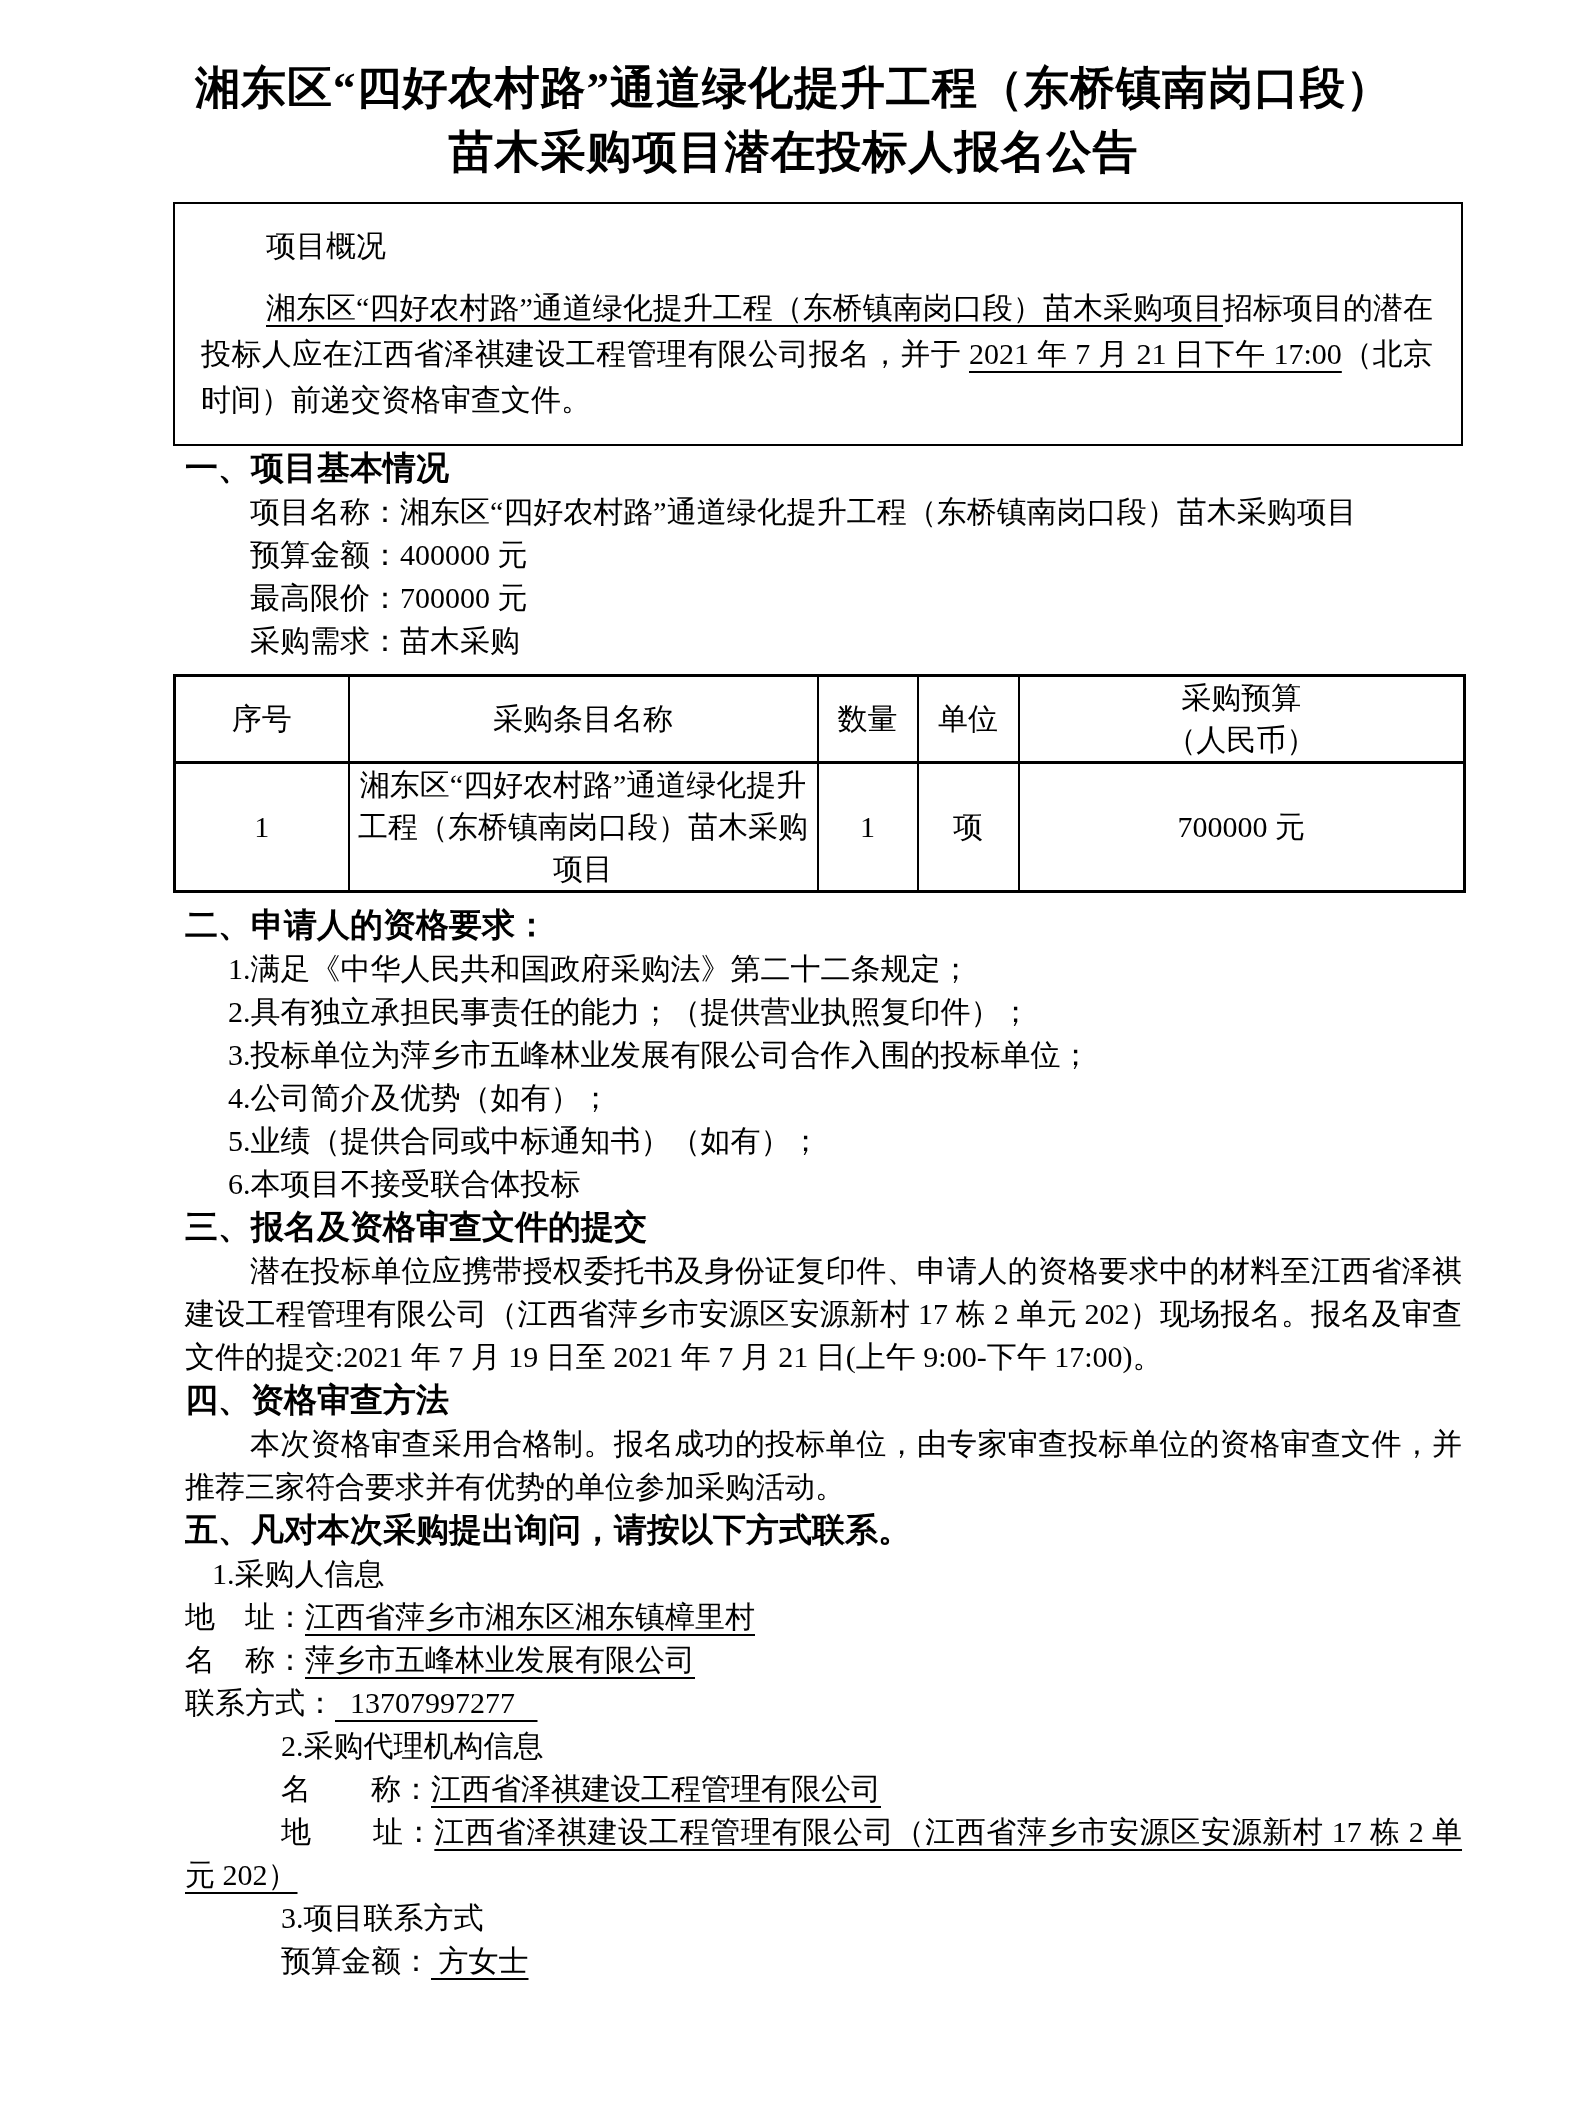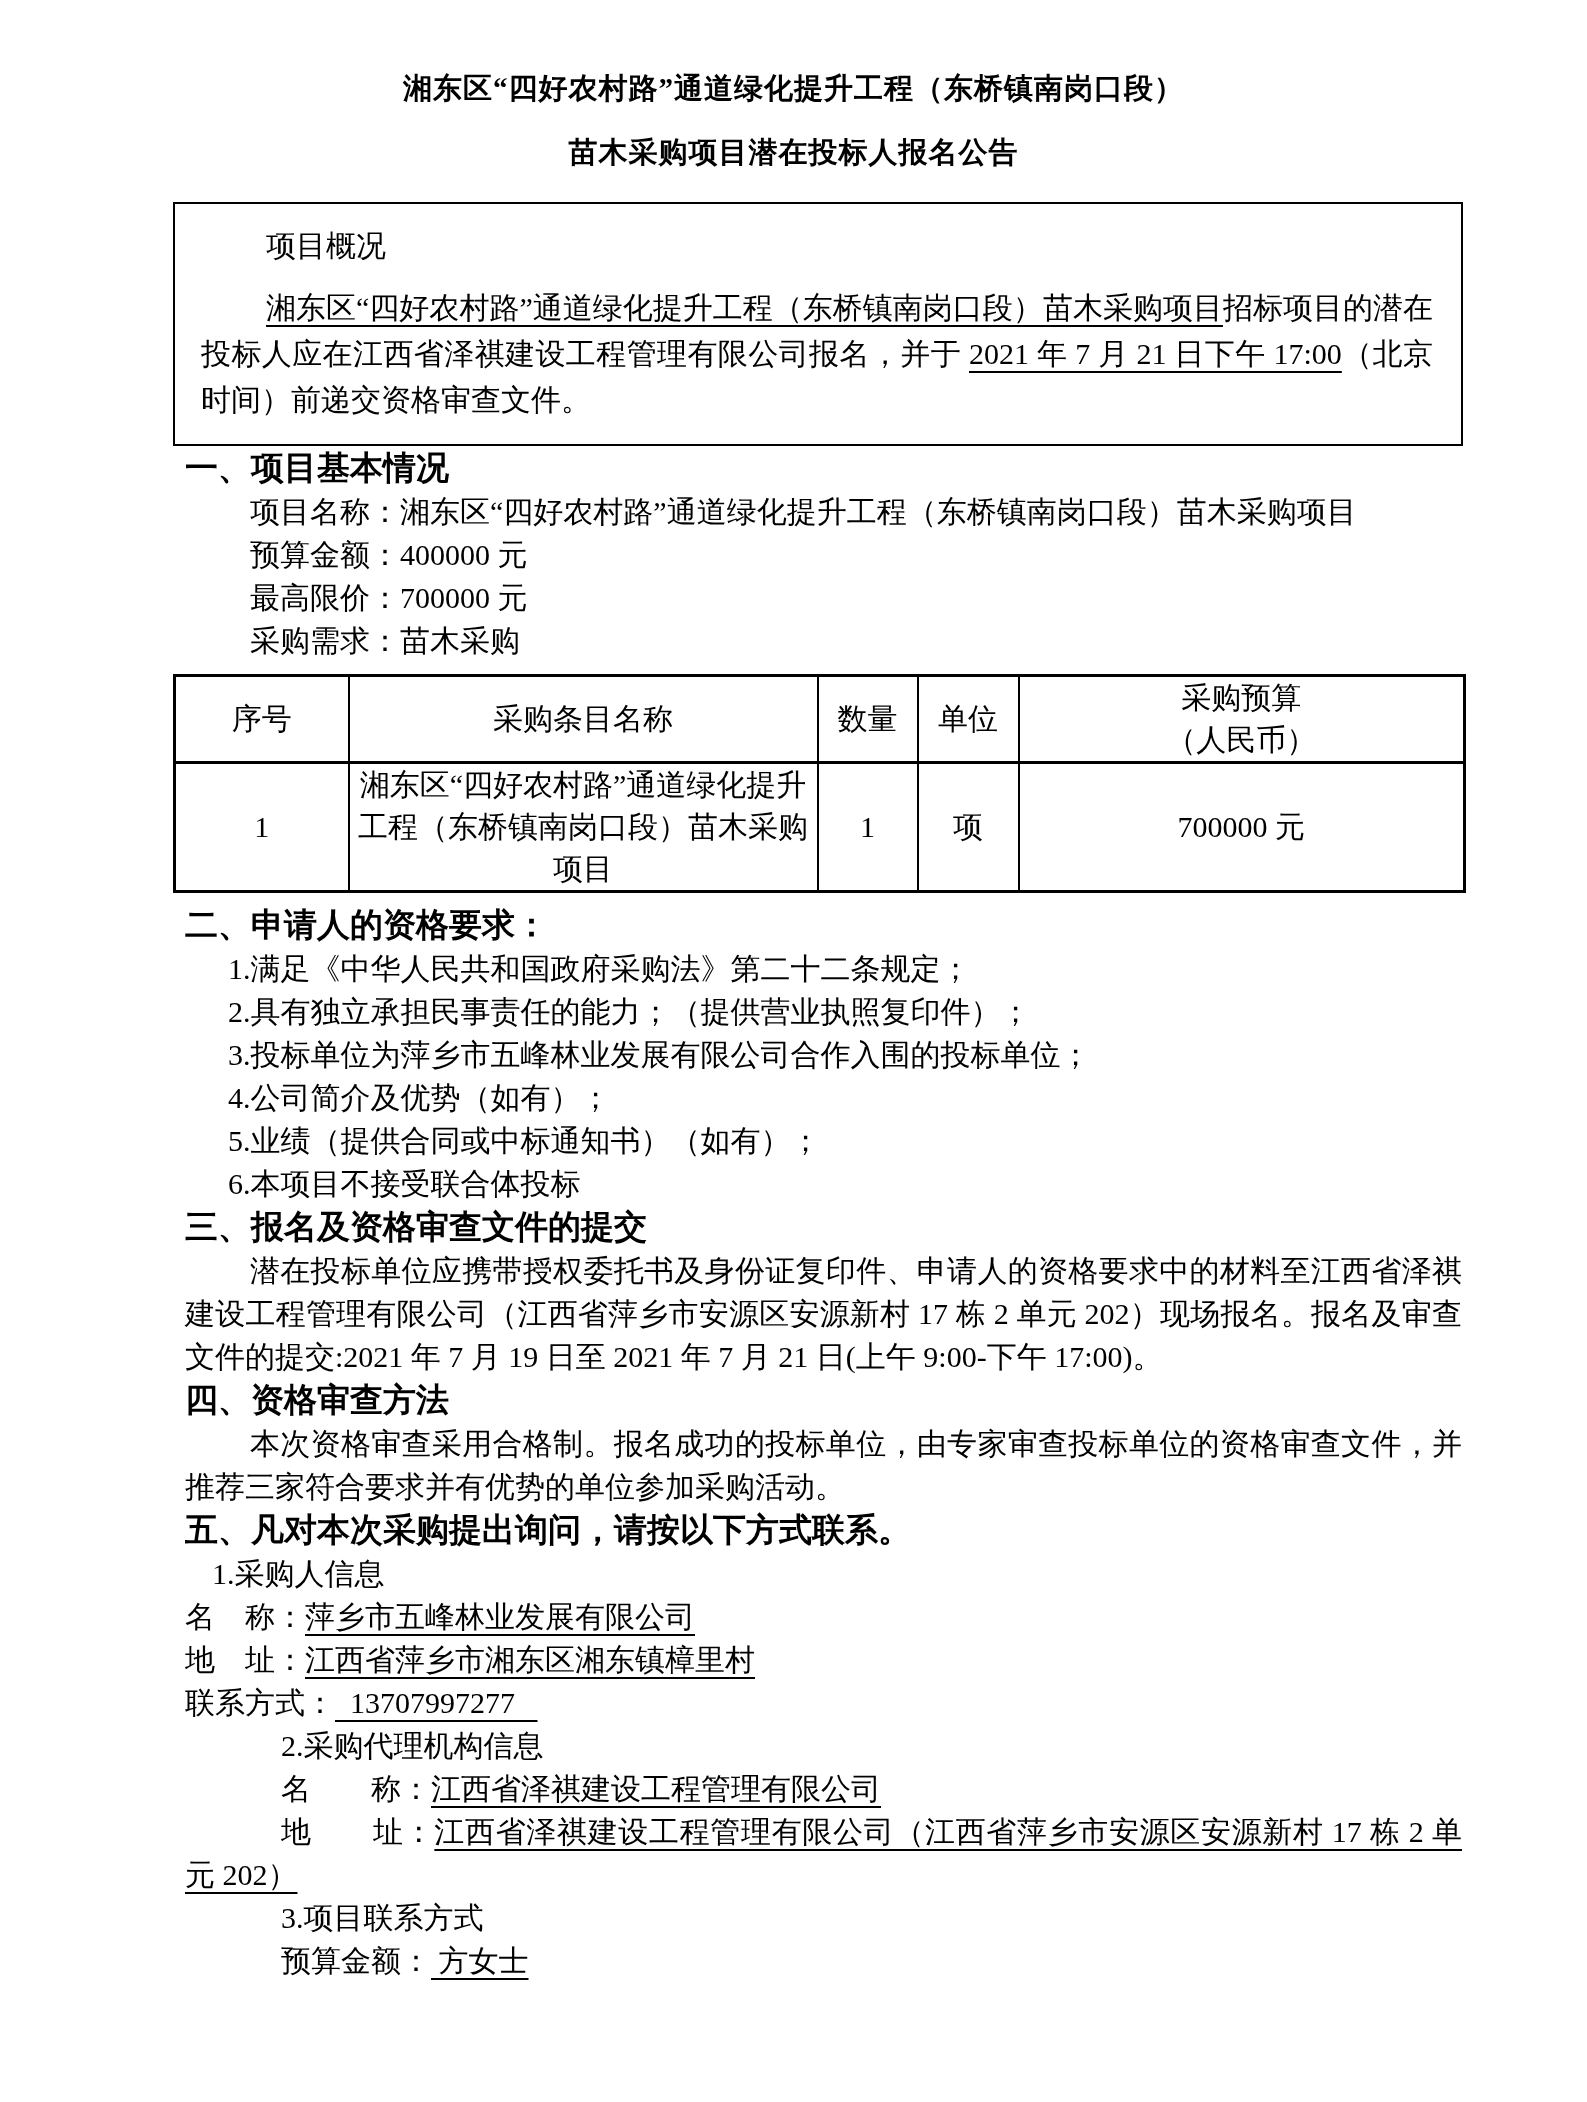--- a/index.html
+++ b/index.html
@@ -19,21 +19,21 @@
     font-family: "Liberation Serif", "DejaVu Serif", serif;
     font-size: 30px;
     line-height: 43px;
   }
   .doc-title {
     position: relative;
     left: -30px;
     margin: 0;
     font-family: "Liberation Serif", "DejaVu Serif", serif;
     font-weight: 700;
-    font-size: 29px;
+    font-size: 45px;
     line-height: 64px;
     text-align: center;
     letter-spacing: 1px;
   }
   .overview-box {
     box-sizing: border-box;
     width: 1290px;
     margin: 18px 0 0 -12px;
     border: 2px solid #000000;
     padding: 3px 12px 5px 10px;
@@ -138,22 +138,22 @@
 
   <h2 class="sec">三、报名及资格审查文件的提交</h2>
   <p class="bodyline ind2 just">潜在投标单位应携带授权委托书及身份证复印件、申请人的资格要求中的材料至江西省泽祺建设工程管理有限公司（江西省萍乡市安源区安源新村 17 栋 2 单元 202）现场报名。报名及审查文件的提交:2021 年 7 月 19 日至 2021 年 7 月 21 日(上午 9:00-下午 17:00)。</p>
 
   <h2 class="sec">四、资格审查方法</h2>
   <p class="bodyline ind2 just">本次资格审查采用合格制。报名成功的投标单位，由专家审查投标单位的资格审查文件，并推荐三家符合要求并有优势的单位参加采购活动。</p>
 
   <h2 class="sec">五、凡对本次采购提出询问，请按以下方式联系。</h2>
 
   <p class="bodyline ind-sub1">1.采购人信息</p>
+  <p class="bodyline"><span>地　址：</span><span class="u">江西省萍乡市湘东区湘东镇樟里村</span></p>
   <p class="bodyline"><span>名　称：</span><span class="u">萍乡市五峰林业发展有限公司</span></p>
-  <p class="bodyline"><span>地　址：</span><span class="u">江西省萍乡市湘东区湘东镇樟里村</span></p>
   <p class="bodyline"><span>联系方式：</span><span class="u">&nbsp;&nbsp;13707997277&nbsp;&nbsp;&nbsp;</span></p>
 
   <p class="bodyline ind-sub2">2.采购代理机构信息</p>
   <p class="bodyline ind-sub2"><span>名　　称：</span><span class="u">江西省泽祺建设工程管理有限公司</span></p>
   <p class="bodyline ind-sub2 just"><span>地　　址：</span><span class="u">江西省泽祺建设工程管理有限公司（江西省萍乡市安源区安源新村 17 栋 2 单元 202）</span></p>
 
   <p class="bodyline ind-sub2">3.项目联系方式</p>
   <p class="bodyline ind-sub2"><span>预算金额：</span><span class="u">&nbsp;方女士</span></p>
 
 </div>

